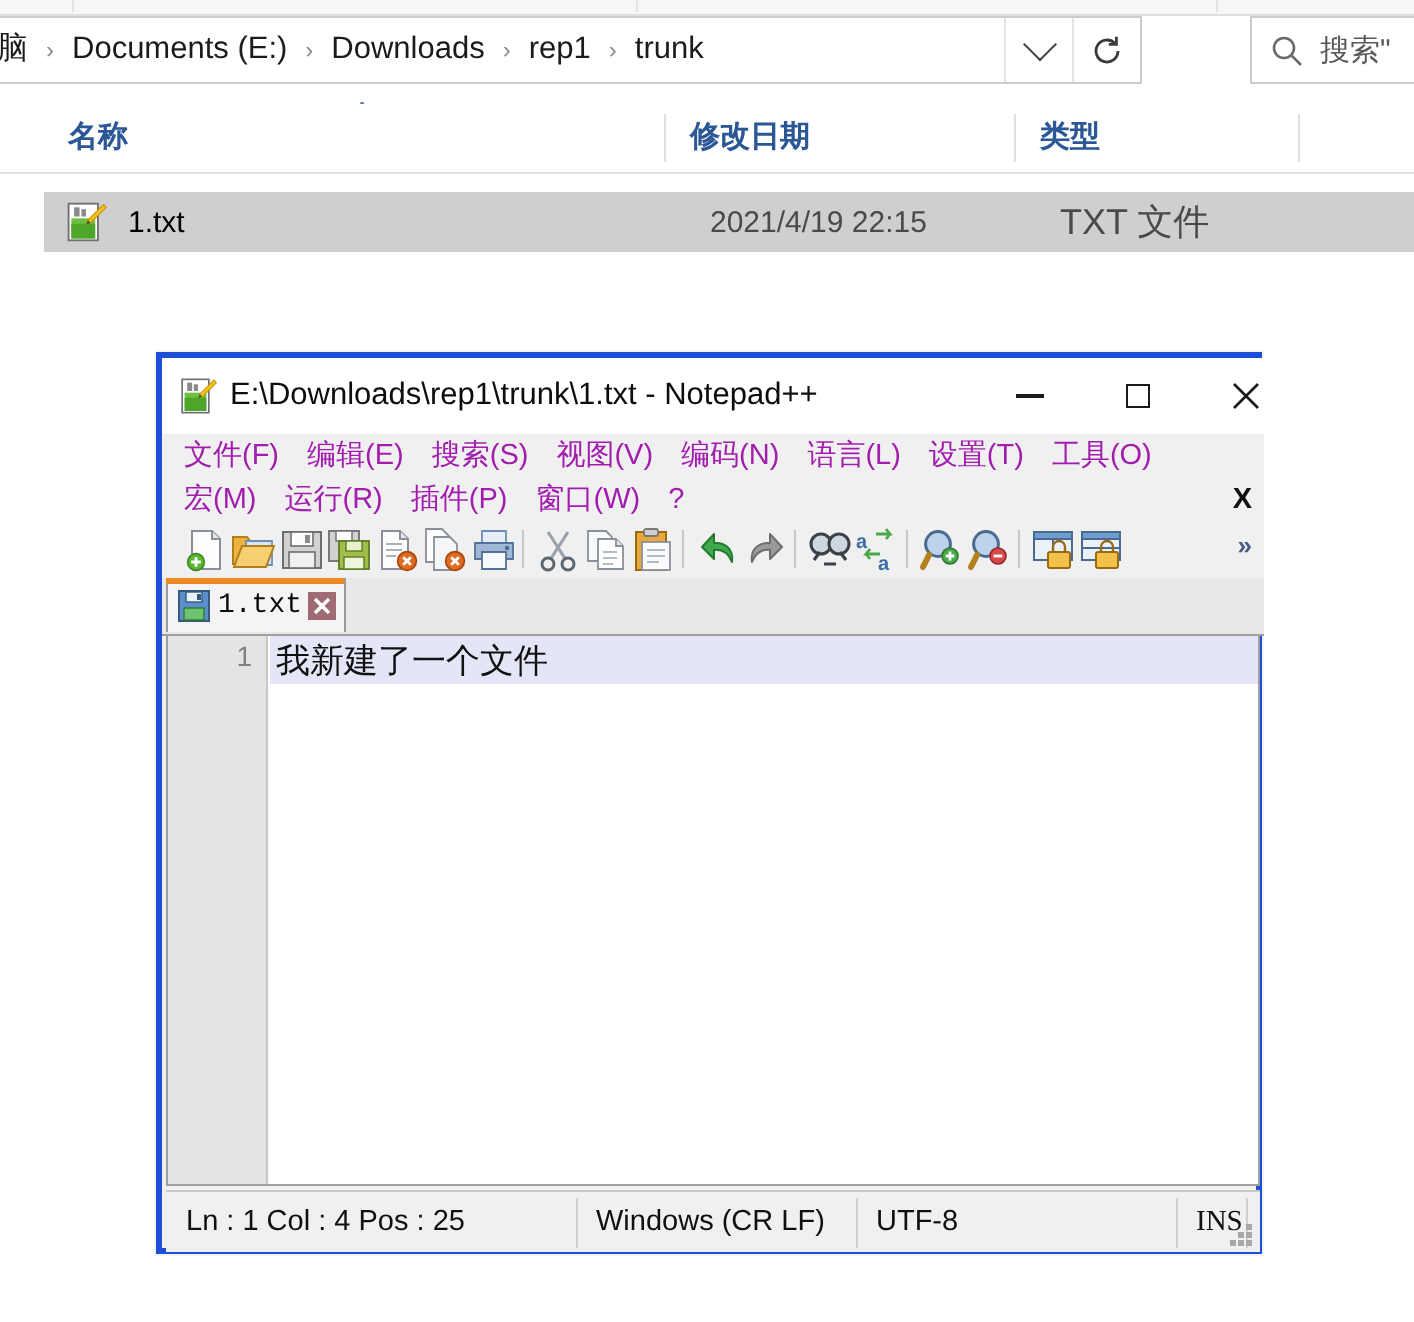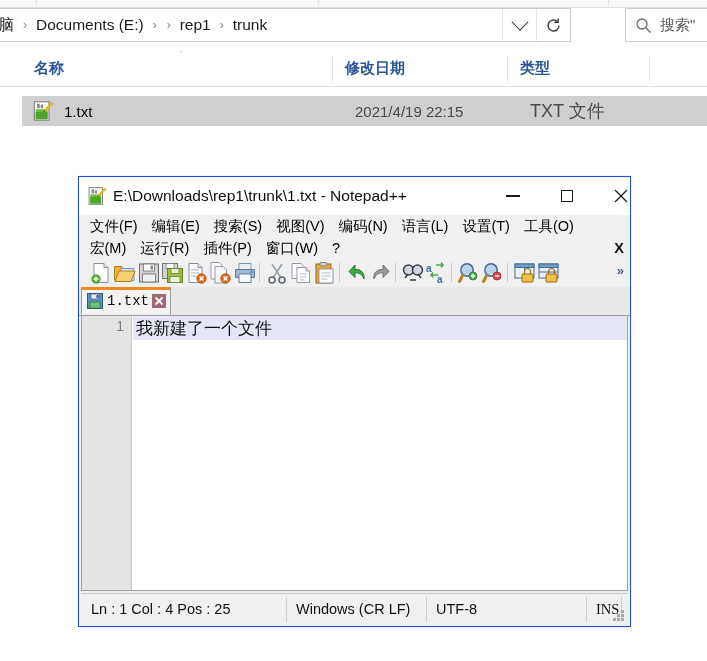--- a/index.html
+++ b/index.html
@@ -47,36 +47,36 @@
   #file-icon{position:absolute;left:10px;top:4px;width:22px;height:22px;}
   #file-name{position:absolute;left:42px;top:0;height:30px;display:flex;align-items:center;
     font-size:15px;color:#000000;}
   #file-date{position:absolute;left:333px;top:0;height:30px;display:flex;align-items:center;
     font-size:15px;color:#4a4a4a;}
   #file-type{position:absolute;left:508px;top:0;height:30px;display:flex;align-items:center;
     font-size:18px;color:#4a4a4a;}
 
   
   #npp{position:absolute;left:78px;top:176px;width:553px;height:451px;
-    background:#f0f0f0;border:1px solid #1d4ed8;box-sizing:border-box;
+    background:#f0f0f0;border:3px solid #1d4ed8;box-sizing:border-box;
     box-shadow:0 0 0 1px rgba(0,0,0,0.04);}
   #npp-title{position:absolute;left:0;top:0;width:551px;height:38px;background:#ffffff;}
   #npp-icon{position:absolute;left:8px;top:9px;width:20px;height:20px;}
   #npp-title-text{position:absolute;left:34px;top:0;height:38px;display:flex;align-items:center;
     font-size:15.5px;color:#0d0d0d;white-space:nowrap;}
   .win-btn{position:absolute;top:0;width:46px;height:38px;display:flex;align-items:center;
     justify-content:center;}
   #btn-min{left:411px;} #btn-max{left:465px;} #btn-close{left:519px;}
   .wb-min{width:14px;height:1.5px;background:#1a1a1a;}
   .wb-max{width:12px;height:12px;border:1.4px solid #1a1a1a;box-sizing:border-box;}
 
   
   #npp-menu{position:absolute;left:0;top:38px;width:551px;height:44px;background:#f0f0f0;}
   .menu-row{position:absolute;left:0;width:551px;height:22px;display:flex;align-items:center;}
-  .menu-item{font-size:14.5px;color:#000000;padding:0 7px;white-space:nowrap;line-height:22px;}
+  .menu-item{font-size:14.5px;color:#a21caf;padding:0 7px;white-space:nowrap;line-height:22px;}
   #menu-x{position:absolute;right:10px;top:0;height:22px;display:flex;align-items:center;
     font-size:14.5px;font-weight:bold;color:#111111;}
 
   
   #npp-toolbar{position:absolute;left:0;top:82px;width:551px;height:28px;background:#f0f0f0;
     border-bottom:1px solid #d6d6d6;}
   .tb{position:absolute;top:2px;width:24px;height:24px;}
   .tb-sep{position:absolute;top:4px;width:1px;height:19px;background:#c6c6c6;}
   #tb-chevron{position:absolute;right:6px;top:4px;font-size:13px;color:#4a5d8a;font-weight:bold;}
 
@@ -125,20 +125,21 @@
   </div>
 
   <div id="addr-row">
 
     <div id="addr-box">
       <div id="crumbs">
         <span class="crumb">电脑</span>
         <span class="crumb-sep">›</span>
         <span class="crumb">Documents (E:)</span>
         <span class="crumb-sep">›</span>
+        <span class="crumb">Downloads</span>
         <span class="crumb-sep">›</span>
         <span class="crumb">rep1</span>
         <span class="crumb-sep">›</span>
         <span class="crumb">trunk</span>
       </div>
 
       <div id="addr-drop">
         <span class="chev-d"></span>
       </div>
 

